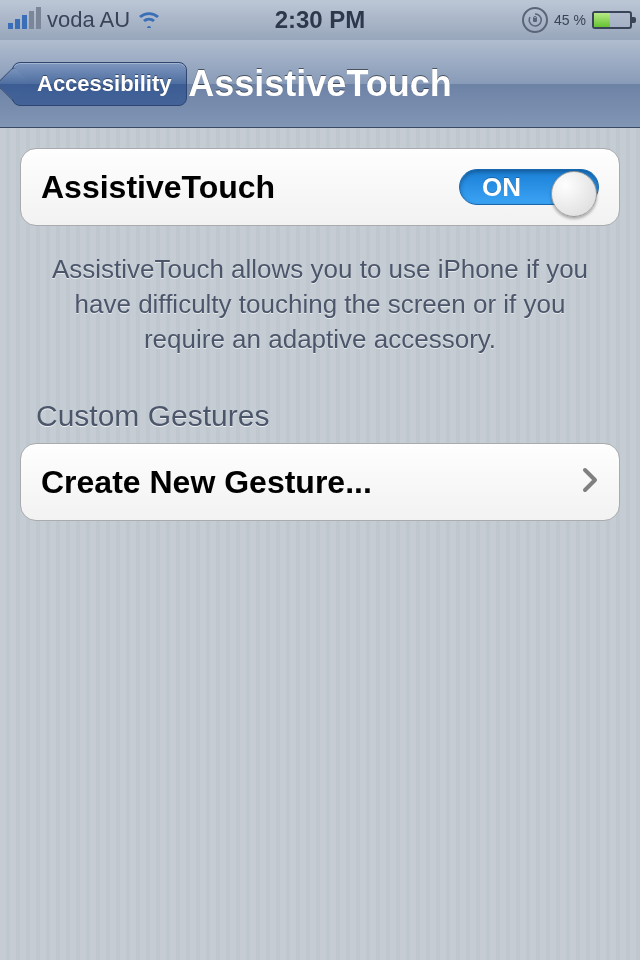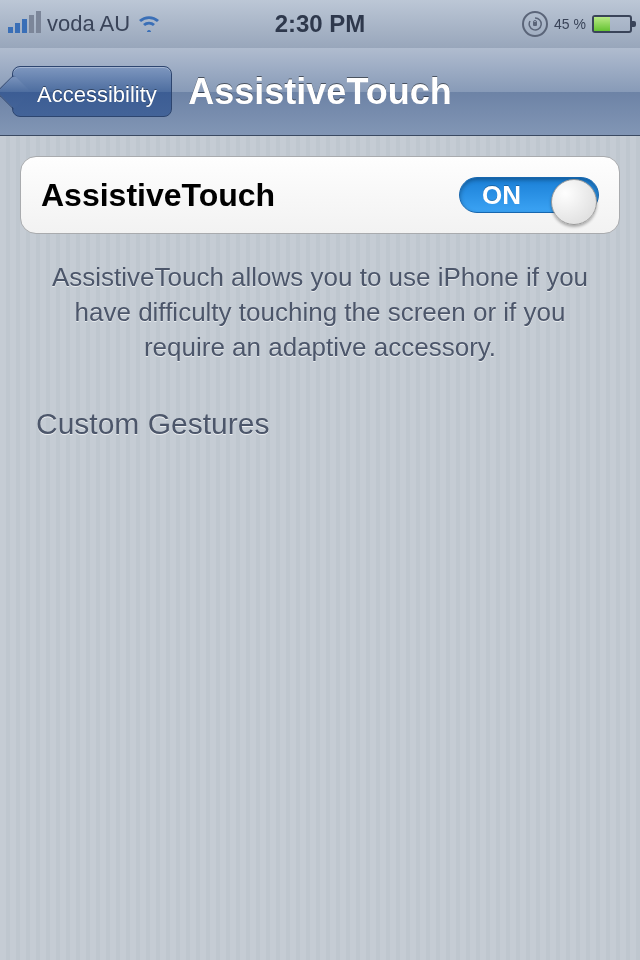--- a/index.html
+++ b/index.html
@@ -6,21 +6,21 @@
 body {
   width: 640px;
   height: 960px;
   font-family: "Helvetica Neue", Helvetica, Arial, sans-serif;
   overflow: hidden;
   background: #c5ccd4;
 }
 
 
 .status-bar {
-  height: 48px;
+  height: 40px;
   background: linear-gradient(to bottom, #bcc7d6 0%, #98a6bb 100%);
   display: flex;
   align-items: center;
   padding: 0 8px;
   font-size: 22px;
   font-weight: bold;
   color: #3a4459;
   position: relative;
 }
 .status-left { display: flex; align-items: center; gap: 6px; flex:1; }
@@ -50,22 +50,22 @@
   align-items:center;
   padding: 0 12px;
   position:relative;
 }
 .back-button {
   background: linear-gradient(to bottom, #7e97bf 0%, #4e6ea0 50%, #3c5d94 51%, #436398 100%);
   border:1px solid #2d456f;
   border-radius: 8px;
   color:#fff;
   font-size:22px;
-  font-weight:normal;
-  padding: 15px 14px 8px 24px;
+  font-weight:bold;
+  padding: 8px 14px 8px 24px;
   position:relative;
   text-shadow:0 -1px 0 rgba(0,0,0,0.4);
   box-shadow: inset 0 1px 0 rgba(255,255,255,0.3);
 }
 .back-button::before {
   content:"";
   position:absolute;
   left:-12px; top:50%;
   width:24px; height:24px;
   background: linear-gradient(135deg, #7e97bf 0%, #4e6ea0 50%, #3c5d94 51%, #436398 100%);
@@ -210,15 +210,25 @@
         <span class="toggle-on-text">ON</span>
         <div class="toggle-knob"></div>
       </div>
     </div>
   </div>
 
   <div class="footer-text">AssistiveTouch allows you to use iPhone if you have difficulty touching the screen or if you require an adaptive accessory.</div>
 
   <div class="section-header">Custom Gestures</div>
 
+  <div class="cell-group">
+    <div class="cell">
+      <span class="cell-label">Create New Gesture...</span>
+      <span class="chevron">
+        <svg width="18" height="26" viewBox="0 0 18 26">
+            <path d="M4 3 L14 13 L4 23" fill="none" stroke="#808080" stroke-width="4" stroke-linecap="round" stroke-linejoin="round"></path>
+          </svg>
+      </span>
+    </div>
+  </div>
 
 
 </div>
 
 </body></html>

